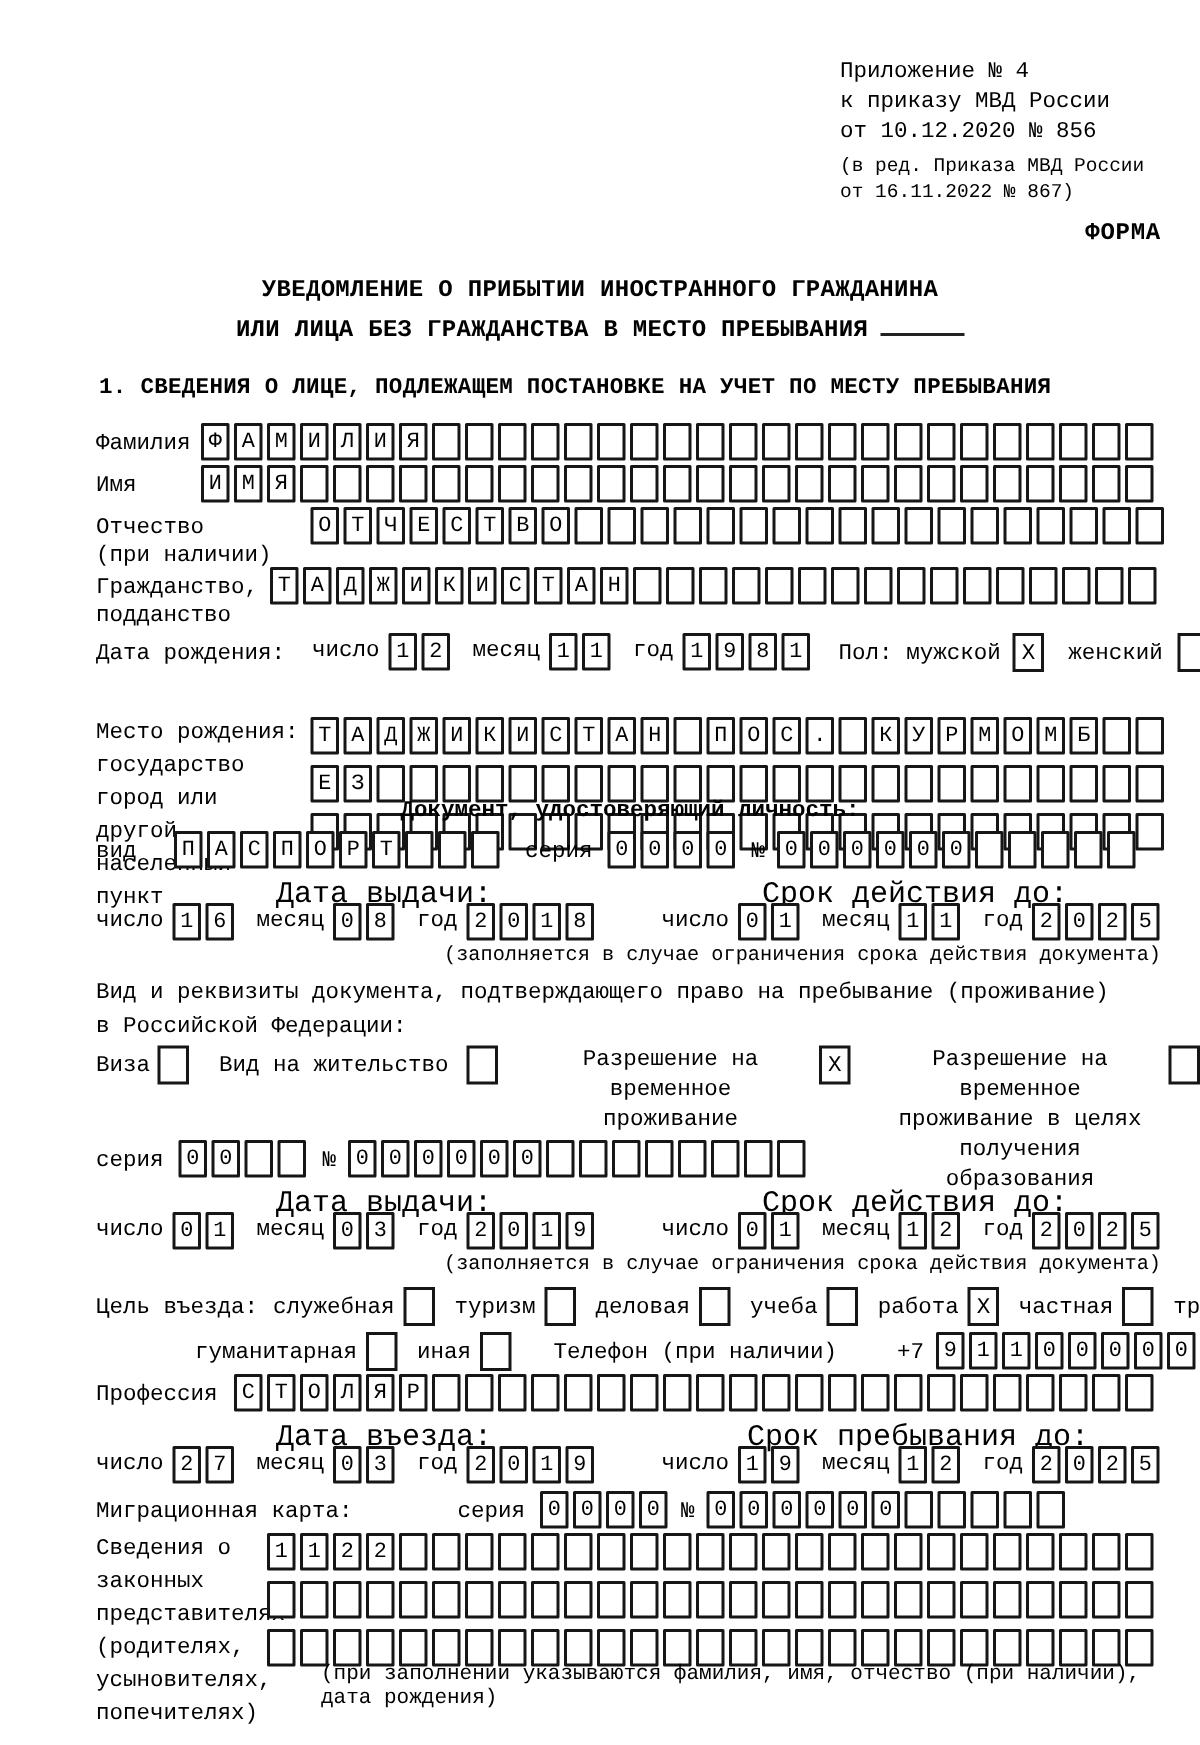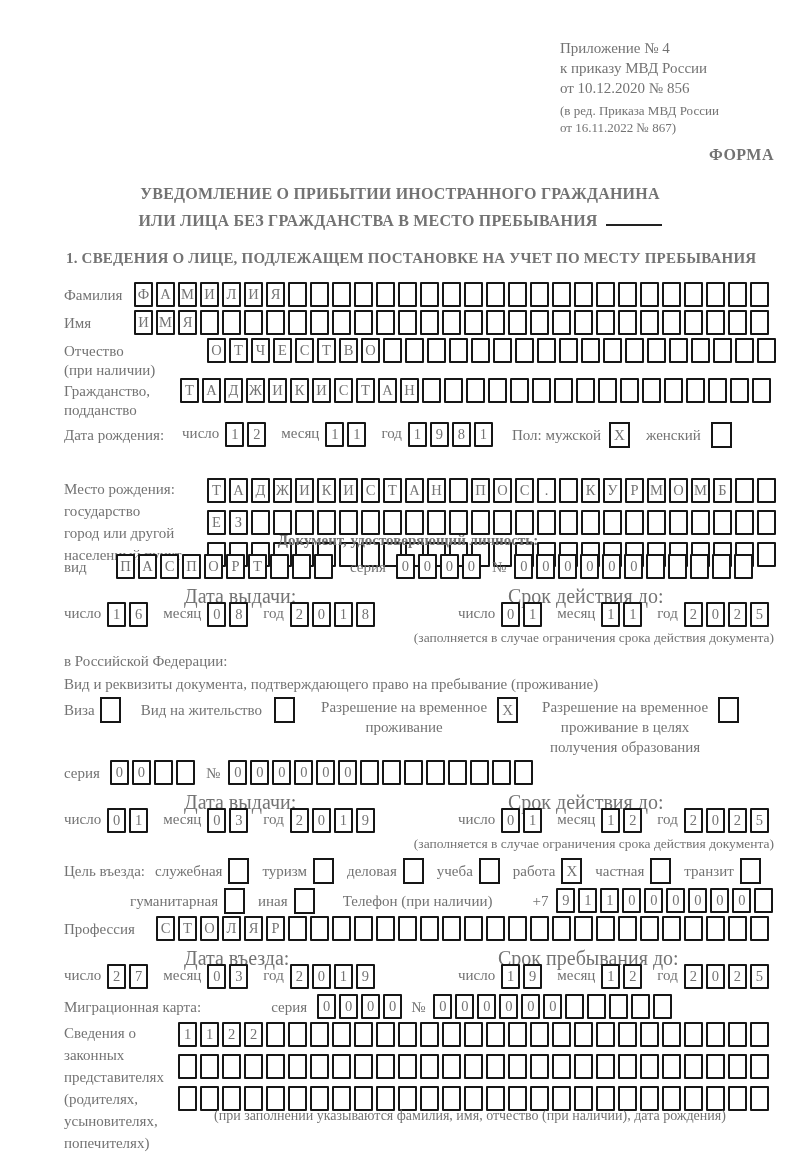--- a/index.html
+++ b/index.html
@@ -1,17 +1,17 @@
 <!DOCTYPE html>
 <html><head>
 <meta charset="utf-8">
 <style>
   html,body{margin:0;padding:0;background:#fff;}
   .page{position:relative;width:800px;height:1163px;background:#ffffff;overflow:hidden;
-        font-family:Liberation Serif, serif;color:#737373;}
+        font-family:Liberation Mono, monospace;color:#000000;}
   .abs{position:absolute;}
   .row{display:flex;align-items:flex-start;}
   .lbl{font-size:15px;line-height:19px;flex:none;}
   .cell{box-sizing:border-box;display:inline-flex;width:19px;height:25px;border:2px solid #161616;
         margin-right:3px;align-items:center;justify-content:center;font-size:14.5px;flex:none;background:#fff;border-radius:1px;}
   .cells{display:flex;flex-wrap:nowrap;}
   .cb{box-sizing:border-box;display:inline-flex;width:21px;height:26px;border:2px solid #161616;
       align-items:center;justify-content:center;font-size:15px;flex:none;background:#fff;}
   .dw{font-size:15px;margin:3px 6px 0 12px;flex:none;}
   .dw:first-child{margin-left:0;}
@@ -308,21 +308,21 @@
           <span class="cell"></span>
           <span class="cell"></span>
           <span class="cell"></span>
           <span class="cell"></span>
           <span class="cell"></span>
           <span class="cell"></span>
         </span>
     </span>
   </div>
 
-  <div class="abs center-bold" style="top:532px;left:52px;width:712px;">Документ, удостоверяющий личность:</div>
+  <div class="abs center-bold" style="top:532px;left:64px;width:712px;">Документ, удостоверяющий личность:</div>
 
   <div class="abs row" style="top:554px;left:64px;">
     <span class="lbl" style="width:52px;margin-top:4px;">вид</span>
     <span class="cells">
         <span class="cell">П</span>
         <span class="cell">А</span>
         <span class="cell">С</span>
         <span class="cell">П</span>
         <span class="cell">О</span>
         <span class="cell">Р</span>
@@ -382,22 +382,22 @@
         <span class="cell">2</span>
         <span class="cell">0</span>
         <span class="cell">2</span>
         <span class="cell">5</span>
       </span>
   </div>
 
   <div class="abs note" style="top:630px;left:64px;width:710px;">(заполняется в случае ограничения срока действия документа)</div>
 
   <div class="abs intro" style="top:650px;left:64px;width:712px;">
+    <div>Вид и реквизиты документа, подтверждающего право на пребывание (проживание)</div>
     <div>в Российской Федерации:</div>
-    <div>Вид и реквизиты документа, подтверждающего право на пребывание (проживание)</div>
   </div>
 
   <div class="abs row" style="top:697px;left:64px;">
     <span class="lbl" style="margin-top:4px;margin-right:5px;">Виза</span>
     <span class="cb"></span>
     <span class="lbl" style="margin:4px 12px 0 20px;">Вид на жительство</span>
     <span class="cb"></span>
     <span class="perm-lines" style="margin:0 10px 0 26px;">
       <span>Разрешение на временное</span><br>
       <span>проживание</span>

